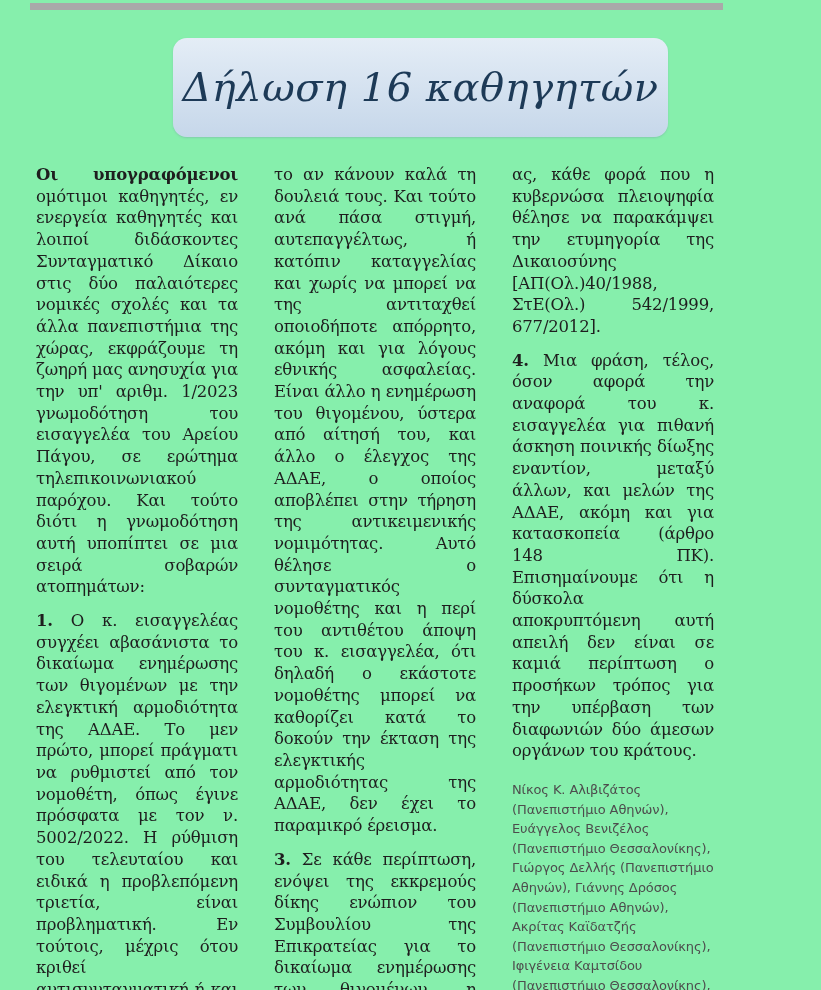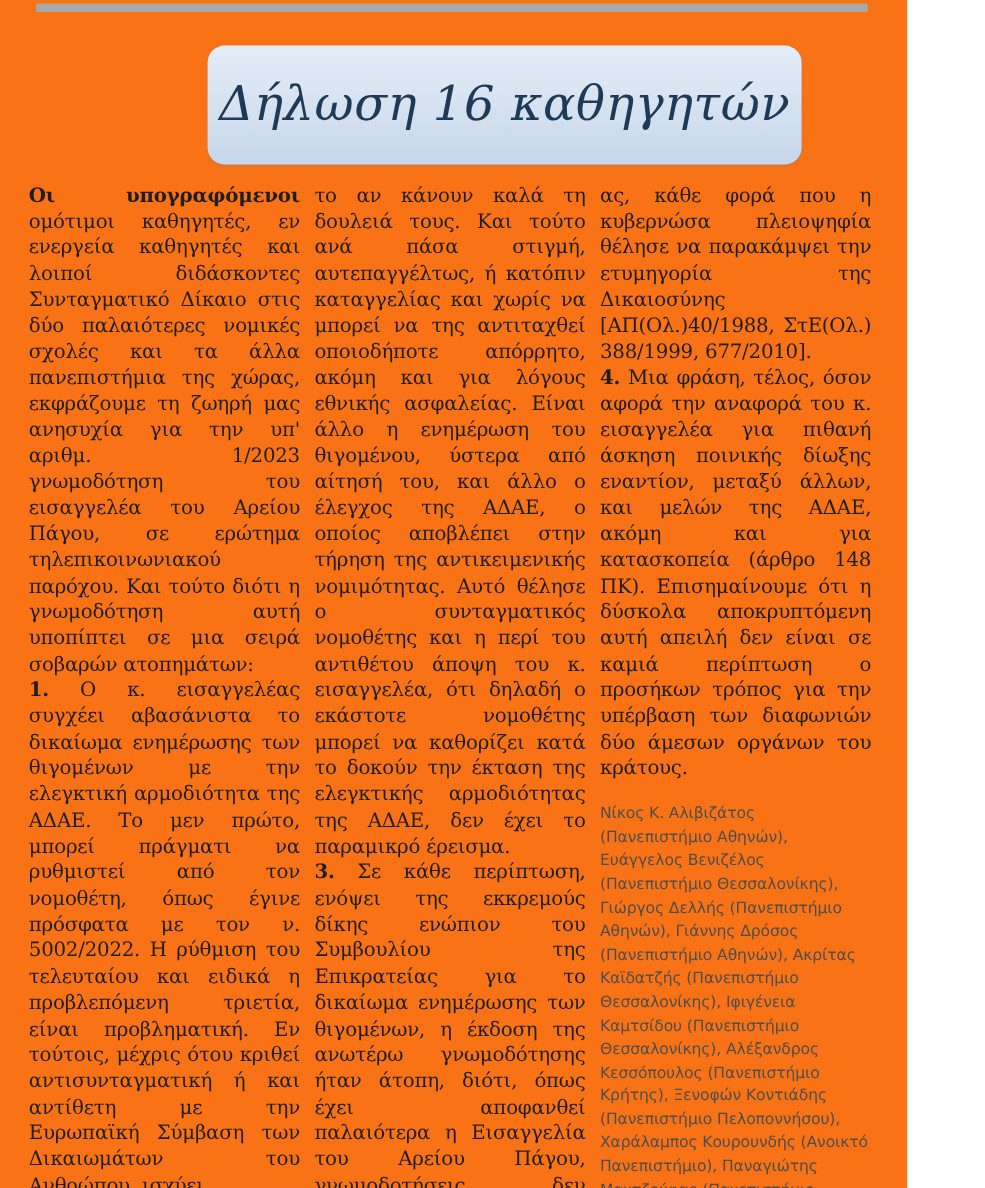--- a/index.html
+++ b/index.html
@@ -1,19 +1,19 @@
 <!DOCTYPE html>
 <html lang="el"><head>
 <meta charset="utf-8">
 <style>
   html,body{margin:0;padding:0;background:#ffffff;}
   .page{
     position:relative;
-    width:756px;height:990px;
-    background:#f97316;
+    width:821px;height:990px;
+    background:#86efac;
     overflow:hidden;
     font-family:"DejaVu Serif","Liberation Serif",serif;
   }
   .top-rule{
     position:absolute;left:30px;top:3px;width:693px;height:7px;
     background:#a9a9a9;
   }
   .title-box{
     position:absolute;left:173px;top:38px;width:495px;height:99px;
     border-radius:14px;
@@ -23,21 +23,21 @@
     letter-spacing:0.5px;
     box-shadow:0 1px 2px rgba(120,140,165,0.35);
   }
   .title-box .tline{white-space:nowrap;}
   .columns{
     position:absolute;left:24px;top:152px;
     display:flex;gap:12px;
   }
   .col{width:226px;}
   p.block{
-    margin:0;padding:0;
+    margin:12px;padding:0;
     text-align:justify;
     font-size:16.5px;
     line-height:21.7px;
     color:#1e1e1e;
     letter-spacing:-0.2px;
     hyphens:auto;
     -webkit-hyphens:auto;
   }
   p.block b{font-weight:bold;}
   p.signers{
@@ -63,18 +63,18 @@
   <div class="columns">
     <div class="col">
         <p class="block body"><b>Οι υπογραφόμενοι</b><span> ομότιμοι καθηγητές, εν ενεργεία καθηγητές και λοιποί διδάσκοντες Συνταγματικό Δίκαιο στις δύο παλαιότερες νομικές σχολές και τα άλλα πανεπιστήμια της χώρας, εκφράζουμε τη ζωηρή μας ανησυχία για την υπ' αριθμ. 1/2023 γνωμοδότηση του εισαγγελέα του Αρείου Πάγου, σε ερώτημα τηλεπικοινωνιακού παρόχου. Και τούτο διότι η γνωμοδότηση αυτή υποπίπτει σε μια σειρά σοβαρών ατοπημάτων:</span></p>
         <p class="block body"><b>1.</b><span> Ο κ. εισαγγελέας συγχέει αβασάνιστα το δικαίωμα ενημέρωσης των θιγομένων με την ελεγκτική αρμοδιότητα της ΑΔΑΕ. Το μεν πρώτο, μπορεί πράγματι να ρυθμιστεί από τον νομοθέτη, όπως έγινε πρόσφατα με τον ν. 5002/2022. Η ρύθμιση του τελευταίου και ειδικά η προβλεπόμενη τριετία, είναι προβληματική. Εν τούτοις, μέχρις ότου κριθεί αντισυνταγματική ή και αντίθετη με την Ευρωπαϊκή Σύμβαση των Δικαιωμάτων του Ανθρώπου, ισχύει.</span></p>
       </div>
     <div class="col">
         <p class="block body"><span>το αν κάνουν καλά τη δουλειά τους. Και τούτο ανά πάσα στιγμή, αυτεπαγγέλτως, ή κατόπιν καταγγελίας και χωρίς να μπορεί να της αντιταχθεί οποιοδήποτε απόρρητο, ακόμη και για λόγους εθνικής ασφαλείας. Είναι άλλο η ενημέρωση του θιγομένου, ύστερα από αίτησή του, και άλλο ο έλεγχος της ΑΔΑΕ, ο οποίος αποβλέπει στην τήρηση της αντικειμενικής νομιμότητας. Αυτό θέλησε ο συνταγματικός νομοθέτης και η περί του αντιθέτου άποψη του κ. εισαγγελέα, ότι δηλαδή ο εκάστοτε νομοθέτης μπορεί να καθορίζει κατά το δοκούν την έκταση της ελεγκτικής αρμοδιότητας της ΑΔΑΕ, δεν έχει το παραμικρό έρεισμα.</span></p>
         <p class="block body"><b>3.</b><span> Σε κάθε περίπτωση, ενόψει της εκκρεμούς δίκης ενώπιον του Συμβουλίου της Επικρατείας για το δικαίωμα ενημέρωσης των θιγομένων, η έκδοση της ανωτέρω γνωμοδότησης ήταν άτοπη, διότι, όπως έχει αποφανθεί παλαιότερα η Εισαγγελία του Αρείου Πάγου, γνωμοδοτήσεις δεν εκδίδονται για υποθέσεις «επί των οποίων επελήφθησαν ήδη ή πρόκειται να επιληφθούν οι αρμόδιες δικαστικές αρχές». Και τούτο, «προς αποφυγή επηρεασμού της κρίσης τους». (ΓνωμΕισΑΠ 10/2018, 15/2021 και 3/2022). Για το ζήτημα άλλωστε του αθέμιτου επηρεασμού εκκρεμών δικών έχουν αποφανθεί από μακρού οι Ολομέλειες τόσο του Αρείου Πάγου όσο και του Συμβουλίου της Επικρατεί-</span></p>
       </div>
     <div class="col">
-        <p class="block body"><span>ας, κάθε φορά που η κυβερνώσα πλειοψηφία θέλησε να παρακάμψει την ετυμηγορία της Δικαιοσύνης [ΑΠ(Ολ.)40/1988, ΣτΕ(Ολ.) 388/1999, 677/2010].</span></p>
+        <p class="block body"><span>ας, κάθε φορά που η κυβερνώσα πλειοψηφία θέλησε να παρακάμψει την ετυμηγορία της Δικαιοσύνης [ΑΠ(Ολ.)40/1988, ΣτΕ(Ολ.) 542/1999, 677/2012].</span></p>
         <p class="block body"><b>4.</b><span> Μια φράση, τέλος, όσον αφορά την αναφορά του κ. εισαγγελέα για πιθανή άσκηση ποινικής δίωξης εναντίον, μεταξύ άλλων, και μελών της ΑΔΑΕ, ακόμη και για κατασκοπεία (άρθρο 148 ΠΚ). Επισημαίνουμε ότι η δύσκολα αποκρυπτόμενη αυτή απειλή δεν είναι σε καμιά περίπτωση ο προσήκων τρόπος για την υπέρβαση των διαφωνιών δύο άμεσων οργάνων του κράτους.</span></p>
         <p class="block signers"><span>Νίκος Κ. Αλιβιζάτος (Πανεπιστήμιο Αθηνών), Ευάγγελος Βενιζέλος (Πανεπιστήμιο Θεσσαλονίκης), Γιώργος Δελλής (Πανεπιστήμιο Αθηνών), Γιάννης Δρόσος (Πανεπιστήμιο Αθηνών), Ακρίτας Καϊδατζής (Πανεπιστήμιο Θεσσαλονίκης), Ιφιγένεια Καμτσίδου (Πανεπιστήμιο Θεσσαλονίκης), Αλέξανδρος Κεσσόπουλος (Πανεπιστήμιο Κρήτης), Ξενοφών Κοντιάδης (Πανεπιστήμιο Πελοποννήσου), Χαράλαμπος Κουρουνδής (Ανοικτό Πανεπιστήμιο), Παναγιώτης Μαντζούφας (Πανεπιστήμιο Θεσσαλονίκης), Λίνα Παπαδοπούλου (Πανεπιστήμιο Θεσσαλονίκης), Νίκος Παπασπύρου (Πανεπιστήμιο Αθηνών), Φίλιππος Σπυρόπουλος (Πανεπιστήμιο Αθηνών), Γιώργος Σωτηρέλης (Πανεπιστήμιο Αθηνών), Γιάννης Τασόπουλος (Πανεπιστήμιο Αθηνών), Βασιλική Χρήστου (Πανεπιστήμιο Αθηνών).</span></p>
       </div>
   </div>
 </div>
 
 </body></html>

